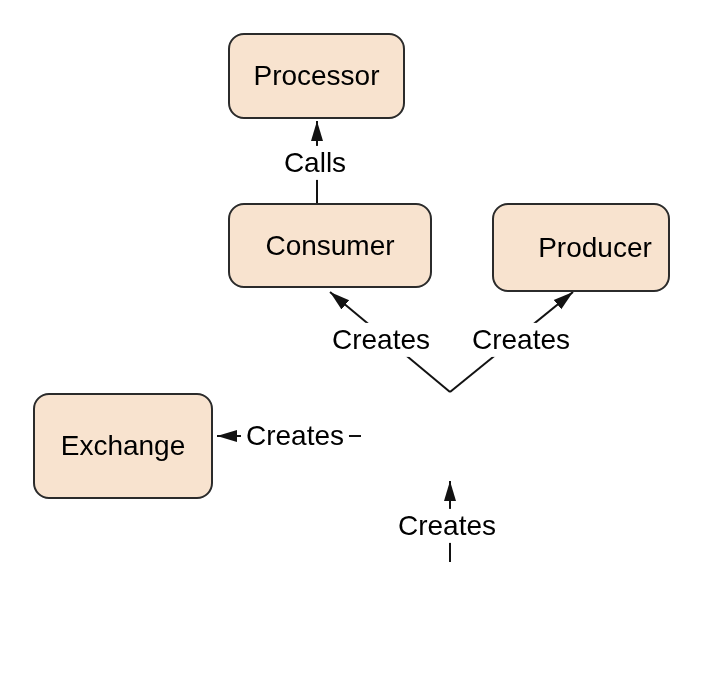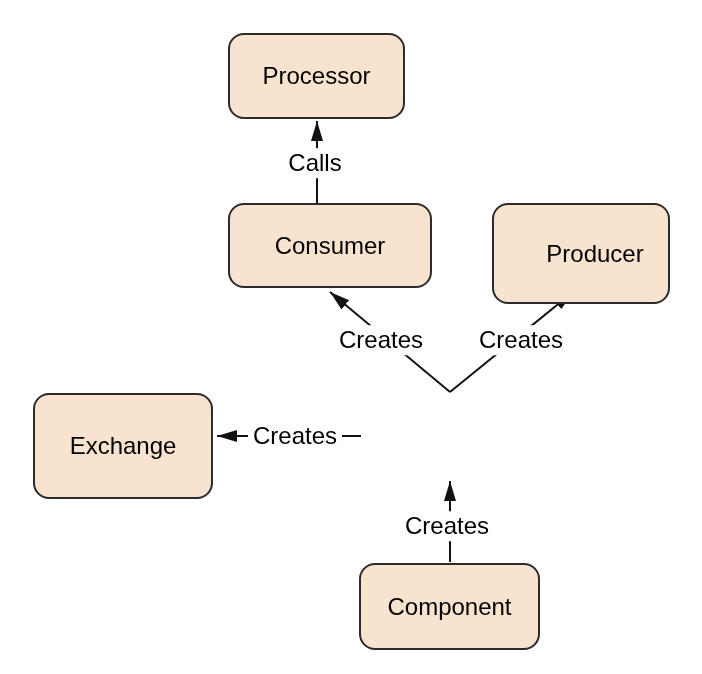--- a/index.html
+++ b/index.html
@@ -38,30 +38,30 @@
     position: absolute;
     box-sizing: border-box;
     background: var(--node-fill, #f8e3cf);
     border: 2px solid var(--node-border, #2b2b2b);
     border-radius: 16px;
     display: flex;
     align-items: center;
     justify-content: center;
   }
   .node span {
-    font-size: 24px;
+    font-size: 28px;
     line-height: 1;
     color: var(--text, #000000);
     white-space: nowrap;
   }
   .edge-label {
     position: absolute;
     transform: translate(-50%, -50%);
     background: var(--background, #ffffff);
-    font-size: 24px;
+    font-size: 28px;
     line-height: 1.15;
     padding: 1px 5px;
     white-space: nowrap;
     color: var(--text, #000000);
   }
 </style>
 </head>
 <body>
 
 <div class="canvas">
@@ -80,32 +80,29 @@
   </svg>
 
   <div class="node" style="left:228px; top:33px; width:177px; height:86px;">
     <span>Processor</span>
   </div>
 
   <div class="node" style="left:228px; top:203px; width:204px; height:85px;">
     <span>Consumer</span>
   </div>
 
-  <div class="node" style="left:492px; top:203px; width:178px; height:101px;padding-left:28px;">
+  <div class="node" style="left:492px; top:203px; width:178px; height:89px;padding-left:28px;">
     <span>Producer</span>
   </div>
 
   <div class="node" style="left:33px; top:393px; width:180px; height:106px;">
     <span>Exchange</span>
   </div>
 
 
-  <div class="node" style="left:359px; top:563px; width:181px; height:87px;">
-    <span>Component</span>
-  </div>
 
   <div class="edge-label" style="left:315px; top:163px;">Calls</div>
 
   <div class="edge-label" style="left:381px; top:340px;">Creates</div>
 
   <div class="edge-label" style="left:521px; top:340px;">Creates</div>
 
   <div class="edge-label" style="left:295px; top:436px;">Creates</div>
 
   <div class="edge-label" style="left:447px; top:526px;">Creates</div>

